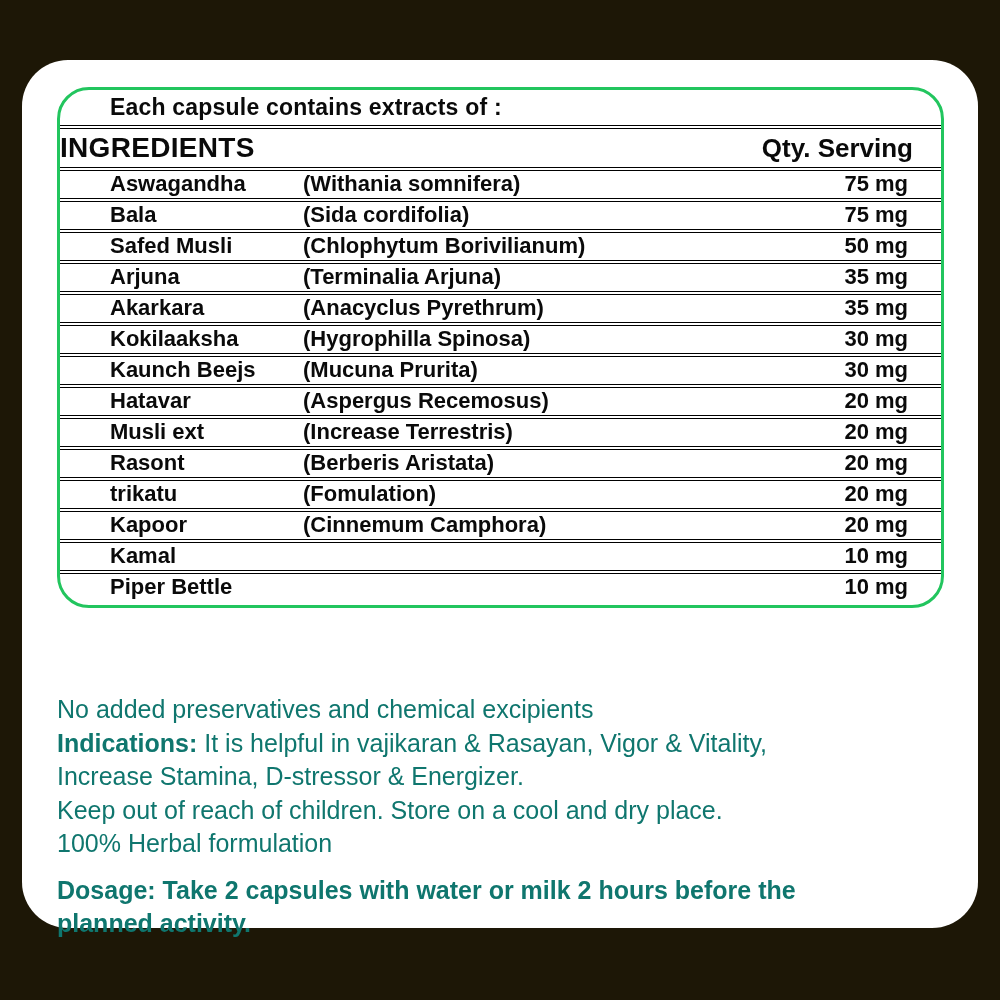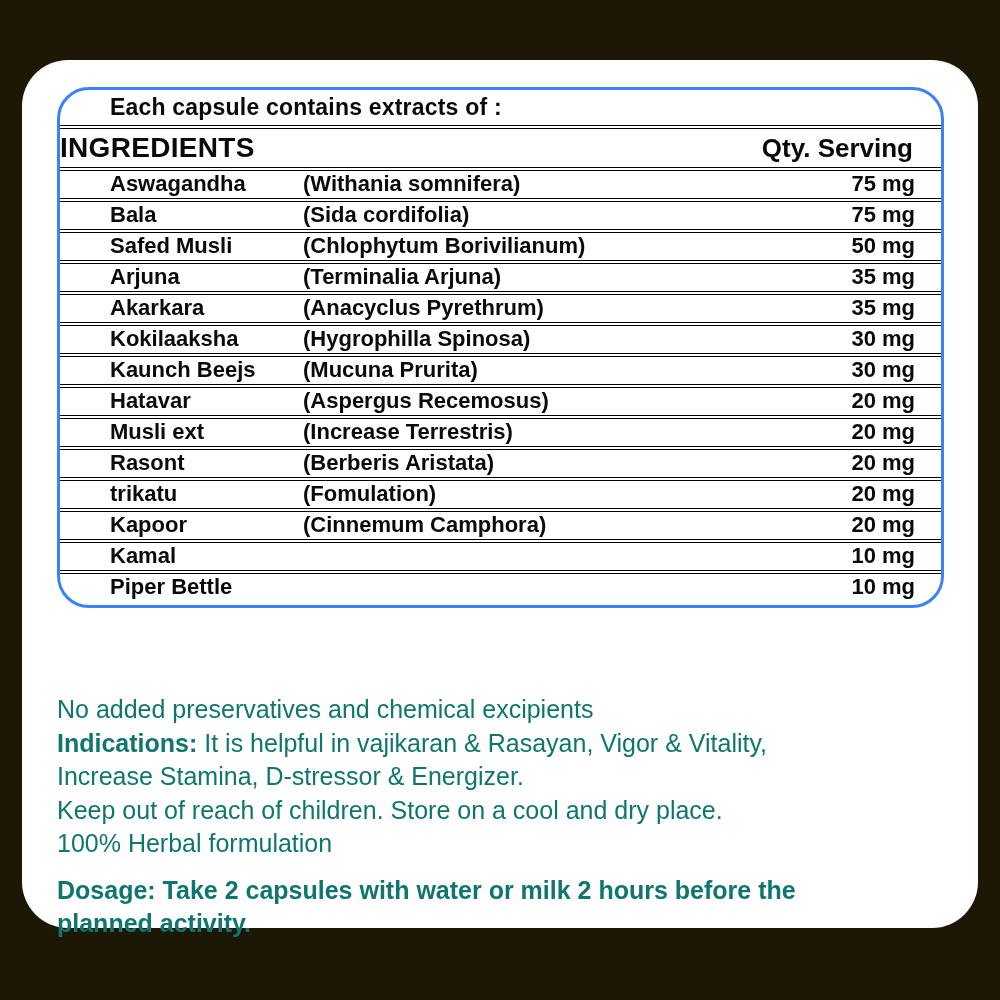--- a/index.html
+++ b/index.html
@@ -15,21 +15,21 @@
     background:var(--backdrop);
     font-family:"Liberation Sans","DejaVu Sans",sans-serif;
     color:var(--ink);
   }
   .card{
     position:absolute;left:22px;top:60px;width:956px;height:868px;
     background:var(--card);border-radius:46px;
   }
   .table{
     position:absolute;left:35px;top:27px;width:887px;
-    border:3px solid #3b82f6;border-radius:32px;overflow:hidden;
+    border:3px solid #22c55e;border-radius:32px;overflow:hidden;
     background:#fff;
   }
   .t-caption{
     height:39px;display:flex;align-items:center;
     padding-left:50px;font-weight:bold;font-size:23px;
     border-bottom:4px double #000;letter-spacing:0.2px;
   }
   .t-header{
     height:42px;display:flex;align-items:center;justify-content:space-between;
     padding-right:28px;
@@ -38,21 +38,21 @@
   .h-ing{font-weight:bold;font-size:28px;letter-spacing:0.3px;}
   .h-qty{font-weight:bold;font-size:26px;margin-left:24px;}
   .t-row{
     height:31px;display:flex;
     font-weight:bold;font-size:22px;
     border-bottom:4px double #000;
   }
   .t-row:last-child{border-bottom:none;}
   .col-name{padding-left:50px;width:243px;flex-shrink:0;white-space:nowrap;}
   .col-bot{flex:1;white-space:nowrap;}
-  .col-qty{padding-right:26px;text-align:right;white-space:nowrap;}
+  .col-qty{padding-right:33px;text-align:right;white-space:nowrap;}
   .notes{
     position:absolute;left:35px;top:633px;width:910px;
     font-size:25px;line-height:33.5px;color:#0f766e;
   }
   .note{margin:0;white-space:pre-line;}
   .note .bold{font-weight:bold;}
   .note.bold{font-weight:bold;margin-top:13px;}
 </style>
 </head>
 <body>

